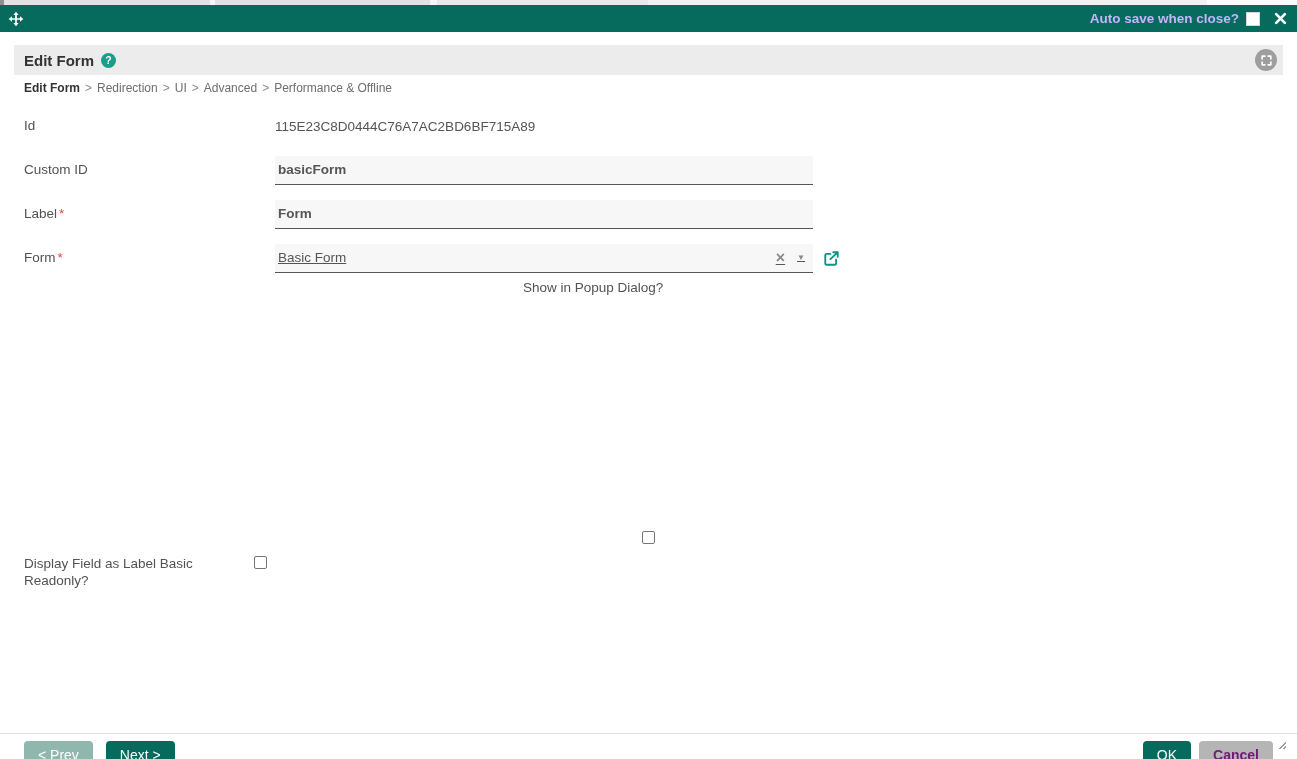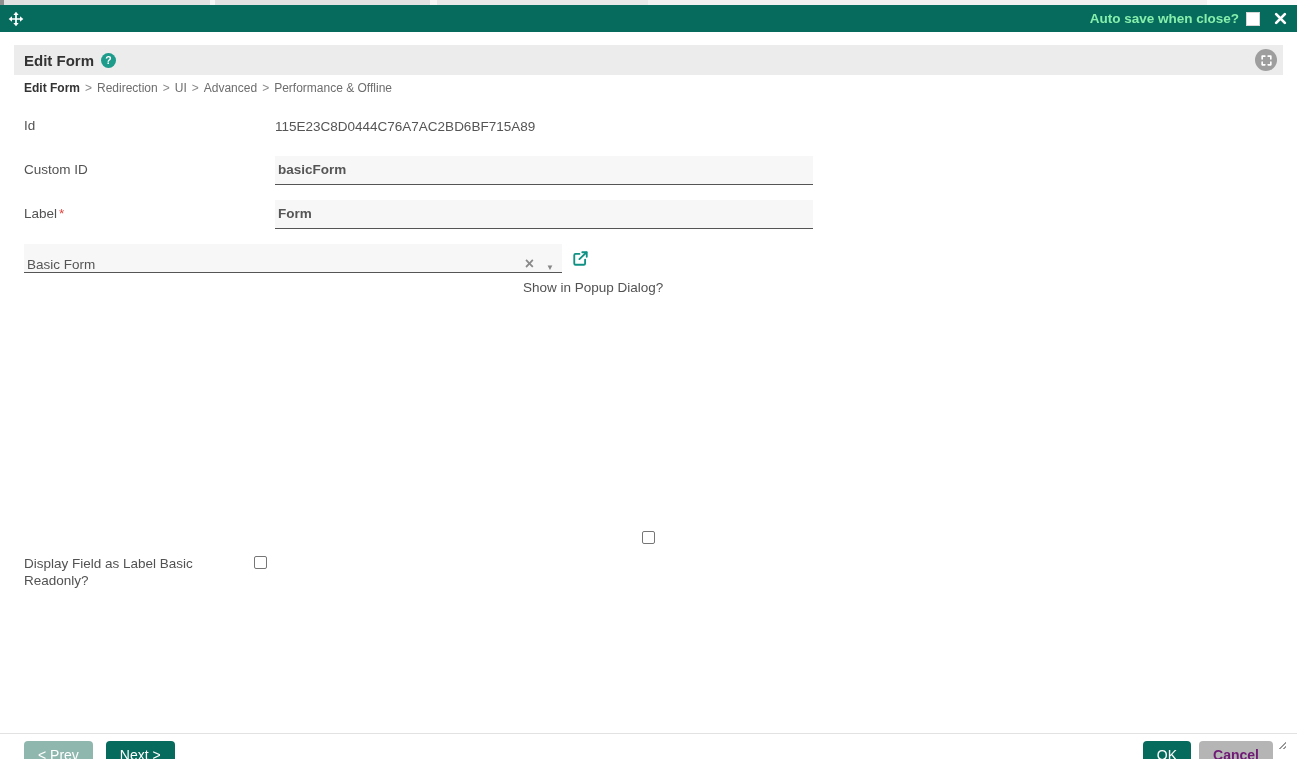--- a/index.html
+++ b/index.html
@@ -24,21 +24,21 @@
 
   
   .titlebar {
     position: absolute; top: 5px; left: 0; right: 0; height: 27px;
     background: #066a5c;
     display: flex; align-items: center;
     padding: 0 10px 0 8px;
   }
   .move-icon { width: 16px; height: 16px; display: block; cursor: move; }
   .titlebar-spacer { flex: 1; }
-  .autosave-label { color: #86efac; font-size: 13.5px; font-weight: 600; margin-right: 7px; }
+  .autosave-label { color: #c4b5fd; font-size: 13.5px; font-weight: 600; margin-right: 7px; }
   .autosave-checkbox {
     width: 14px; height: 14px; background: #ffffff; border: 1px solid #d7d7d7;
     display: inline-block; cursor: pointer;
   }
   .close-icon { width: 13px; height: 13px; margin-left: 14px; cursor: pointer; display: block; }
 
   
   .panel-header {
     position: absolute; top: 45px; left: 14px; right: 14px; height: 30px;
     background: #ececec;
@@ -94,23 +94,24 @@
     font-size: 13.5px; color: #555;
     padding: 0 6px 0 3px;
     outline: none;
     font-weight: bold;
   }
 
   .select-box {
     width: 538px; height: 29px;
     background: #f7f7f7;
     border-bottom: 1px solid #555;
-    display: flex; align-items: flex-end;
+    display: flex; align-items: center;
     padding: 0 8px 0 3px;
     cursor: pointer;
+    text-decoration: underline;
   }
   .select-value { flex: 1; font-size: 13.5px; color: #555; }
   .select-clear-icon { color: #8a8a8a; font-size: 16px; font-weight: bold; line-height: 1; cursor: pointer; }
   .select-caret-icon { color: #888; font-size: 8px; margin-left: 12px; cursor: pointer; }
   .external-link-icon { width: 17px; height: 17px; margin-left: 10px; cursor: pointer; display: block; }
 
   .checkbox {
     width: 13px; height: 13px;
     border: 1.5px solid #767676; border-radius: 2px;
     background: #ffffff; cursor: pointer;
@@ -212,20 +213,23 @@
   <div class="row">
     <div class="field-label">
       <span>Label</span><span class="required">*</span>
     </div>
     <div class="field-control">
       <input class="text-input" type="text" value="Form" style="">
     </div>
   </div>
 
   <div class="row">
+    <div class="field-label">
+      <span>Form</span><span class="required">*</span>
+    </div>
     <div class="field-control">
       <div class="select-box">
         <span class="select-value">Basic Form</span>
         <span class="select-clear-icon">×</span>
         <span class="select-caret-icon">▼</span>
       </div>
       <svg class="external-link-icon" viewBox="0 0 24 24" fill="none" stroke="#0f9184" stroke-width="2.6" stroke-linecap="round" stroke-linejoin="round">
         <path d="M18.5 13.5 V19 a1.8 1.8 0 0 1 -1.8 1.8 H5 A1.8 1.8 0 0 1 3.2 19 V7.3 A1.8 1.8 0 0 1 5 5.5 h5.5"></path>
         <path d="M14.5 3.2 H20.8 V9.5"></path>
         <path d="M10.5 12.9 L20.3 3.5"></path>

